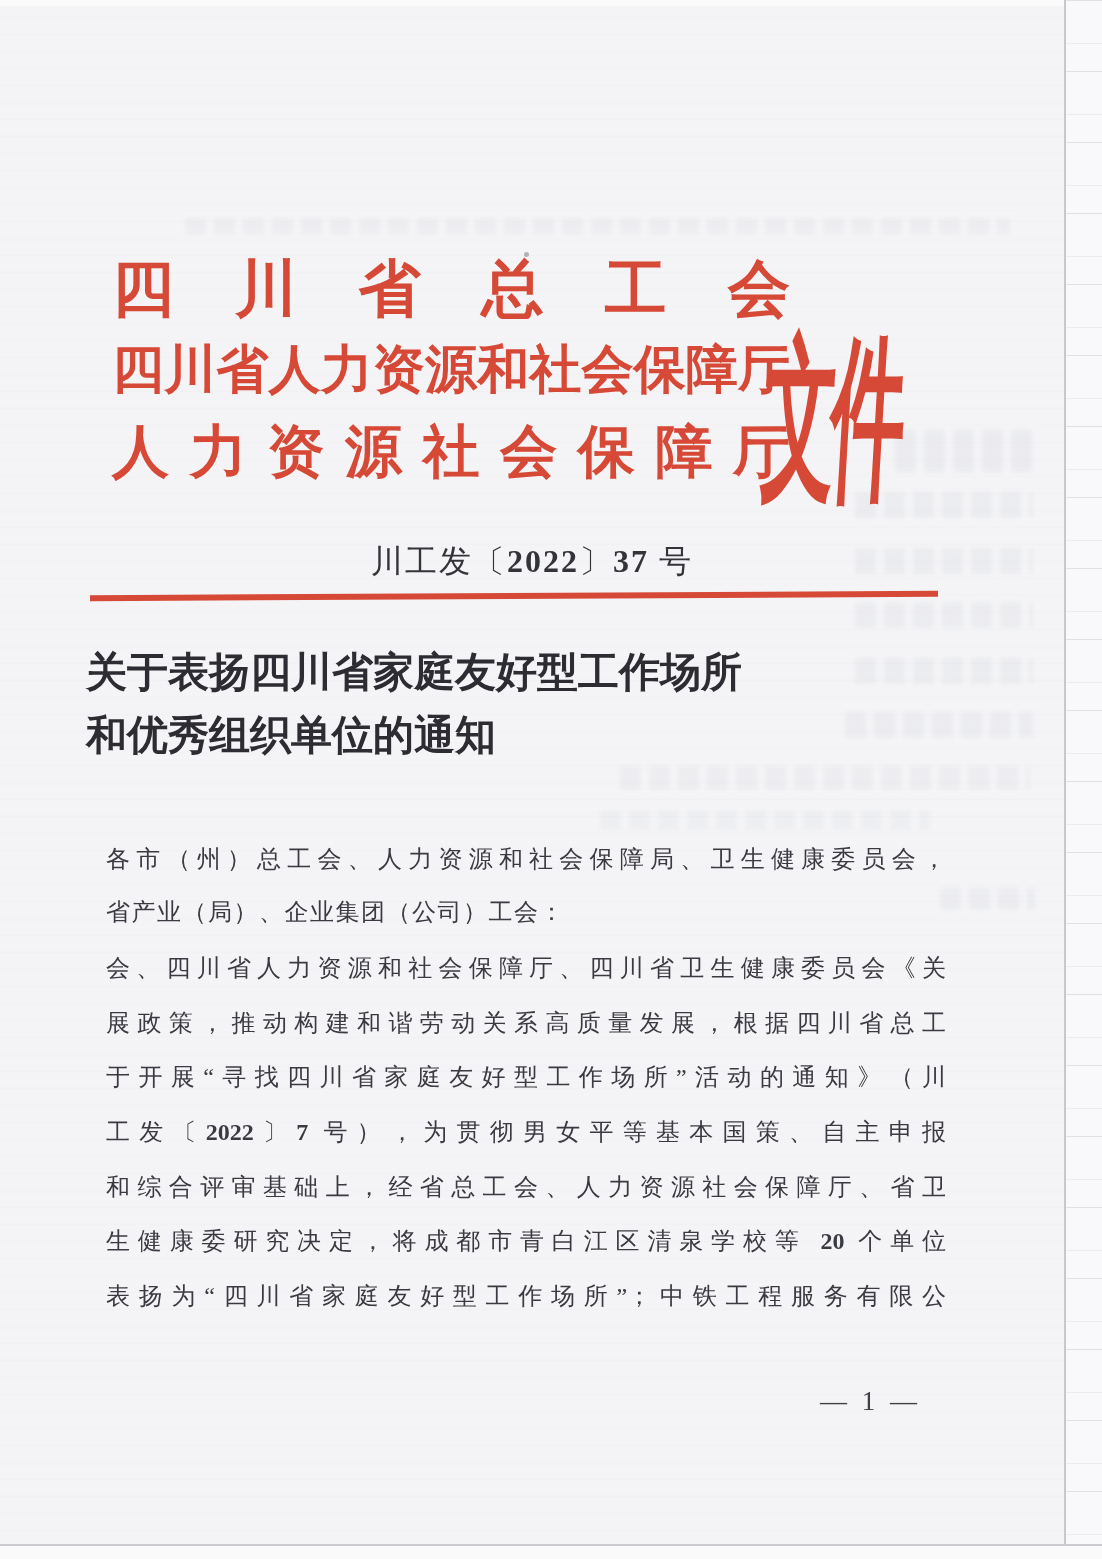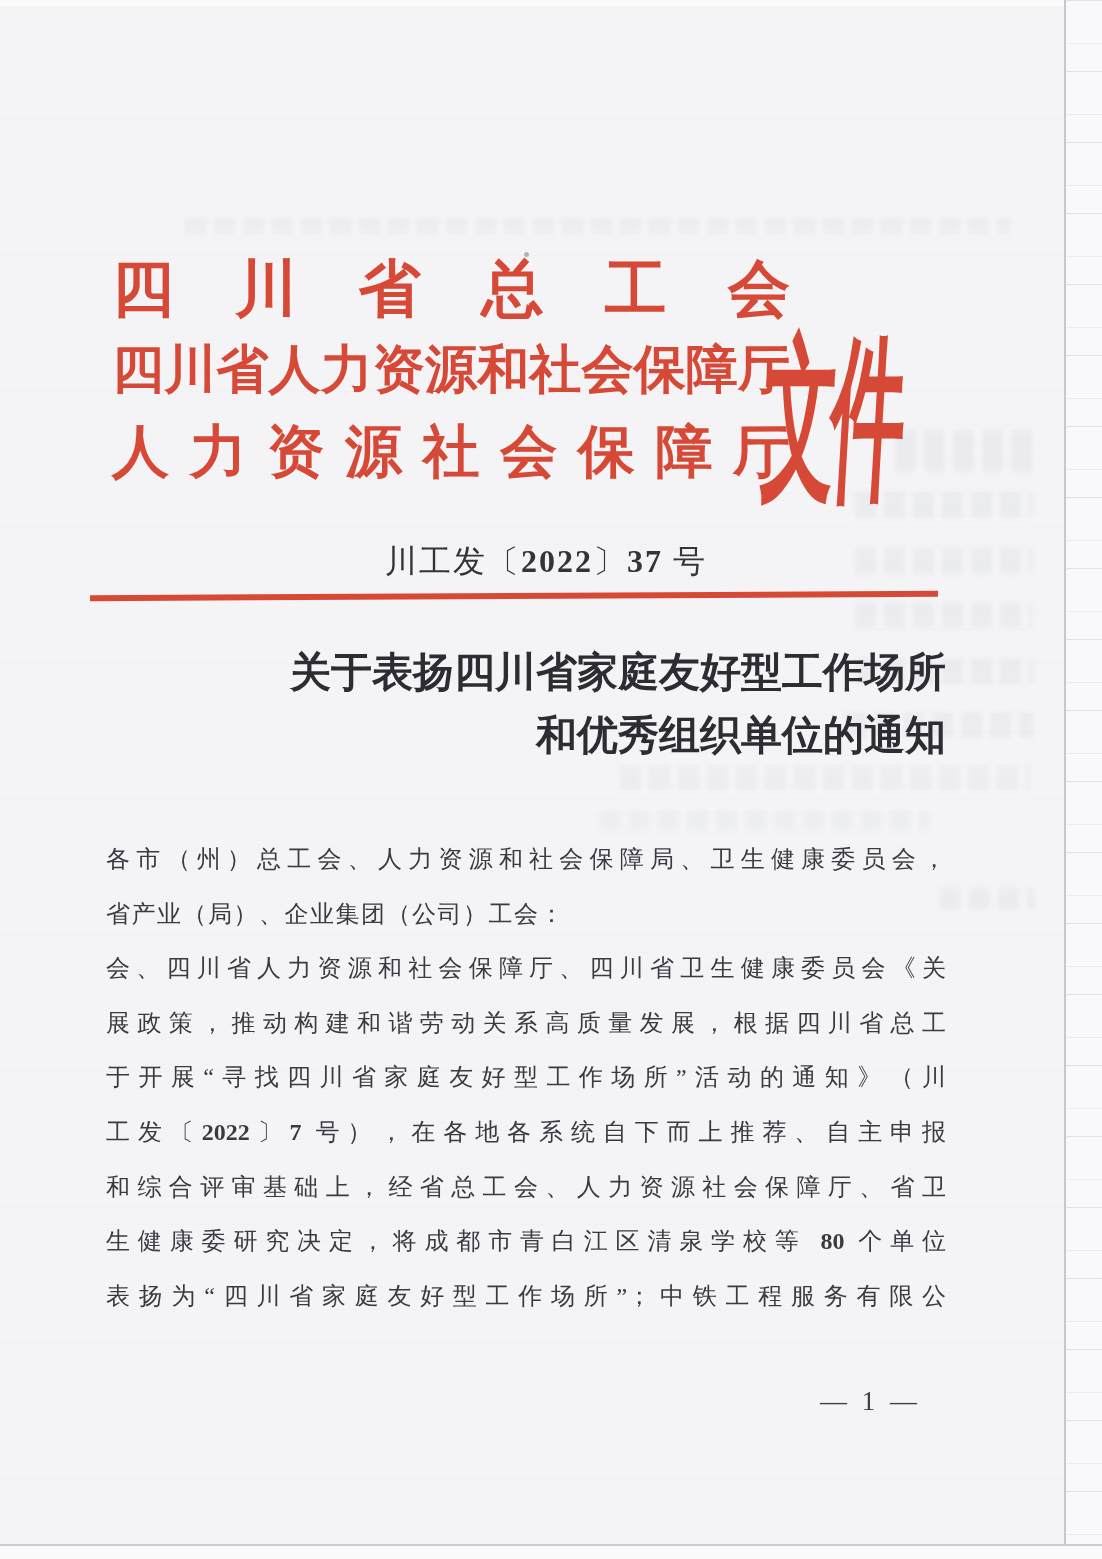--- a/index.html
+++ b/index.html
@@ -50,43 +50,43 @@
   .org-line.l1{font-size:62px;line-height:78px;}
   .org-line.l2{font-size:52px;line-height:84px;}
   .org-line.l3{font-size:57px;line-height:80px;}
   .wenjian{
     position:absolute;left:770px;top:302px;
     color:var(--accent,#d74937);font-weight:900;
     font-size:74px;letter-spacing:-6px;white-space:nowrap;
     transform:scaleY(2.4) skewX(-8deg);transform-origin:top left;
   }
   .docnum{
-    position:absolute;left:116px;top:540px;width:860px;
+    position:absolute;left:102px;top:540px;width:860px;
     text-align:center;font-size:32px;color:#33333a;letter-spacing:2px;
   }
   .num{font-family:"Liberation Serif","DejaVu Serif",serif;font-weight:700;}
   .redline{
     position:absolute;left:90px;top:593px;width:848px;height:6px;
     background:var(--accent,#dc4c38);transform:rotate(-0.3deg);
   }
   .title{
     position:absolute;left:86px;top:641px;width:860px;
-    text-align:right;color:#2c2c32;font-weight:700;
+    text-align:left;color:#2c2c32;font-weight:700;
     font-family:"Liberation Sans","DejaVu Sans",sans-serif;
     font-size:41px;line-height:63px;
   }
   .body{
     position:absolute;left:106px;top:832px;width:840px;
     font-size:24px;color:#3a3a42;
   }
   .bline{
     height:54.6px;line-height:54.6px;
     text-align:justify;text-align-last:justify;text-justify:inter-character;
   }
-  .bline.left-last{text-align-last:left;letter-spacing:1.5px;}
+  .bline.left-last{text-align-last:left;letter-spacing:1.5px;font-family:Liberation Mono, monospace;}
   .bline.indent{text-indent:58px;}
   .pagenum{
     position:absolute;left:820px;top:1386px;
     font-size:27px;color:#3f3f46;letter-spacing:4px;white-space:nowrap;
   }
   
   .ghost{
     position:absolute;filter:blur(2px);
     background:repeating-linear-gradient(90deg,
       rgba(122,132,154,0.20) 0 21px, rgba(122,132,154,0) 21px 29px);
@@ -129,23 +129,23 @@
     <div>关于表扬四川省家庭友好型工作场所</div>
     <div>和优秀组织单位的通知</div>
   </div>
 
   <div class="body" id="body">
       <div class="bline"><span>各市（州）总工会、人力资源和社会保障局、卫生健康委员会，</span></div>
       <div class="bline left-last"><span>省产业（局）、企业集团（公司）工会：</span></div>
       <div class="bline"><span>会、四川省人力资源和社会保障厅、四川省卫生健康委员会《关</span></div>
       <div class="bline"><span>展政策，推动构建和谐劳动关系高质量发展，根据四川省总工</span></div>
       <div class="bline"><span>于开展“寻找四川省家庭友好型工作场所”活动的通知》（川</span></div>
-      <div class="bline"><span>工发〔</span><span class="num">2022</span><span>〕</span><span class="num">7</span><span> 号），在各地各系统自下而上推荐、自主申报</span></div>
+      <div class="bline"><span>工发〔</span><span class="num">2022</span><span>〕</span><span class="num">7</span><span> 号），为贯彻男女平等基本国策、自主申报</span></div>
       <div class="bline"><span>和综合评审基础上，经省总工会、人力资源社会保障厅、省卫</span></div>
-      <div class="bline"><span>生健康委研究决定，将成都市青白江区清泉学校等 </span><span class="num">80</span><span> 个单位</span></div>
+      <div class="bline"><span>生健康委研究决定，将成都市青白江区清泉学校等 </span><span class="num">20</span><span> 个单位</span></div>
       <div class="bline"><span>表扬为“四川省家庭友好型工作场所”；中铁工程服务有限公</span></div>
     </div>
 
   <div class="pagenum">— 1 —</div>
 
 </div>
 
 <div class="scan-top"></div>
 <div class="scan-right"></div>
 <div class="scan-bottom"></div>

